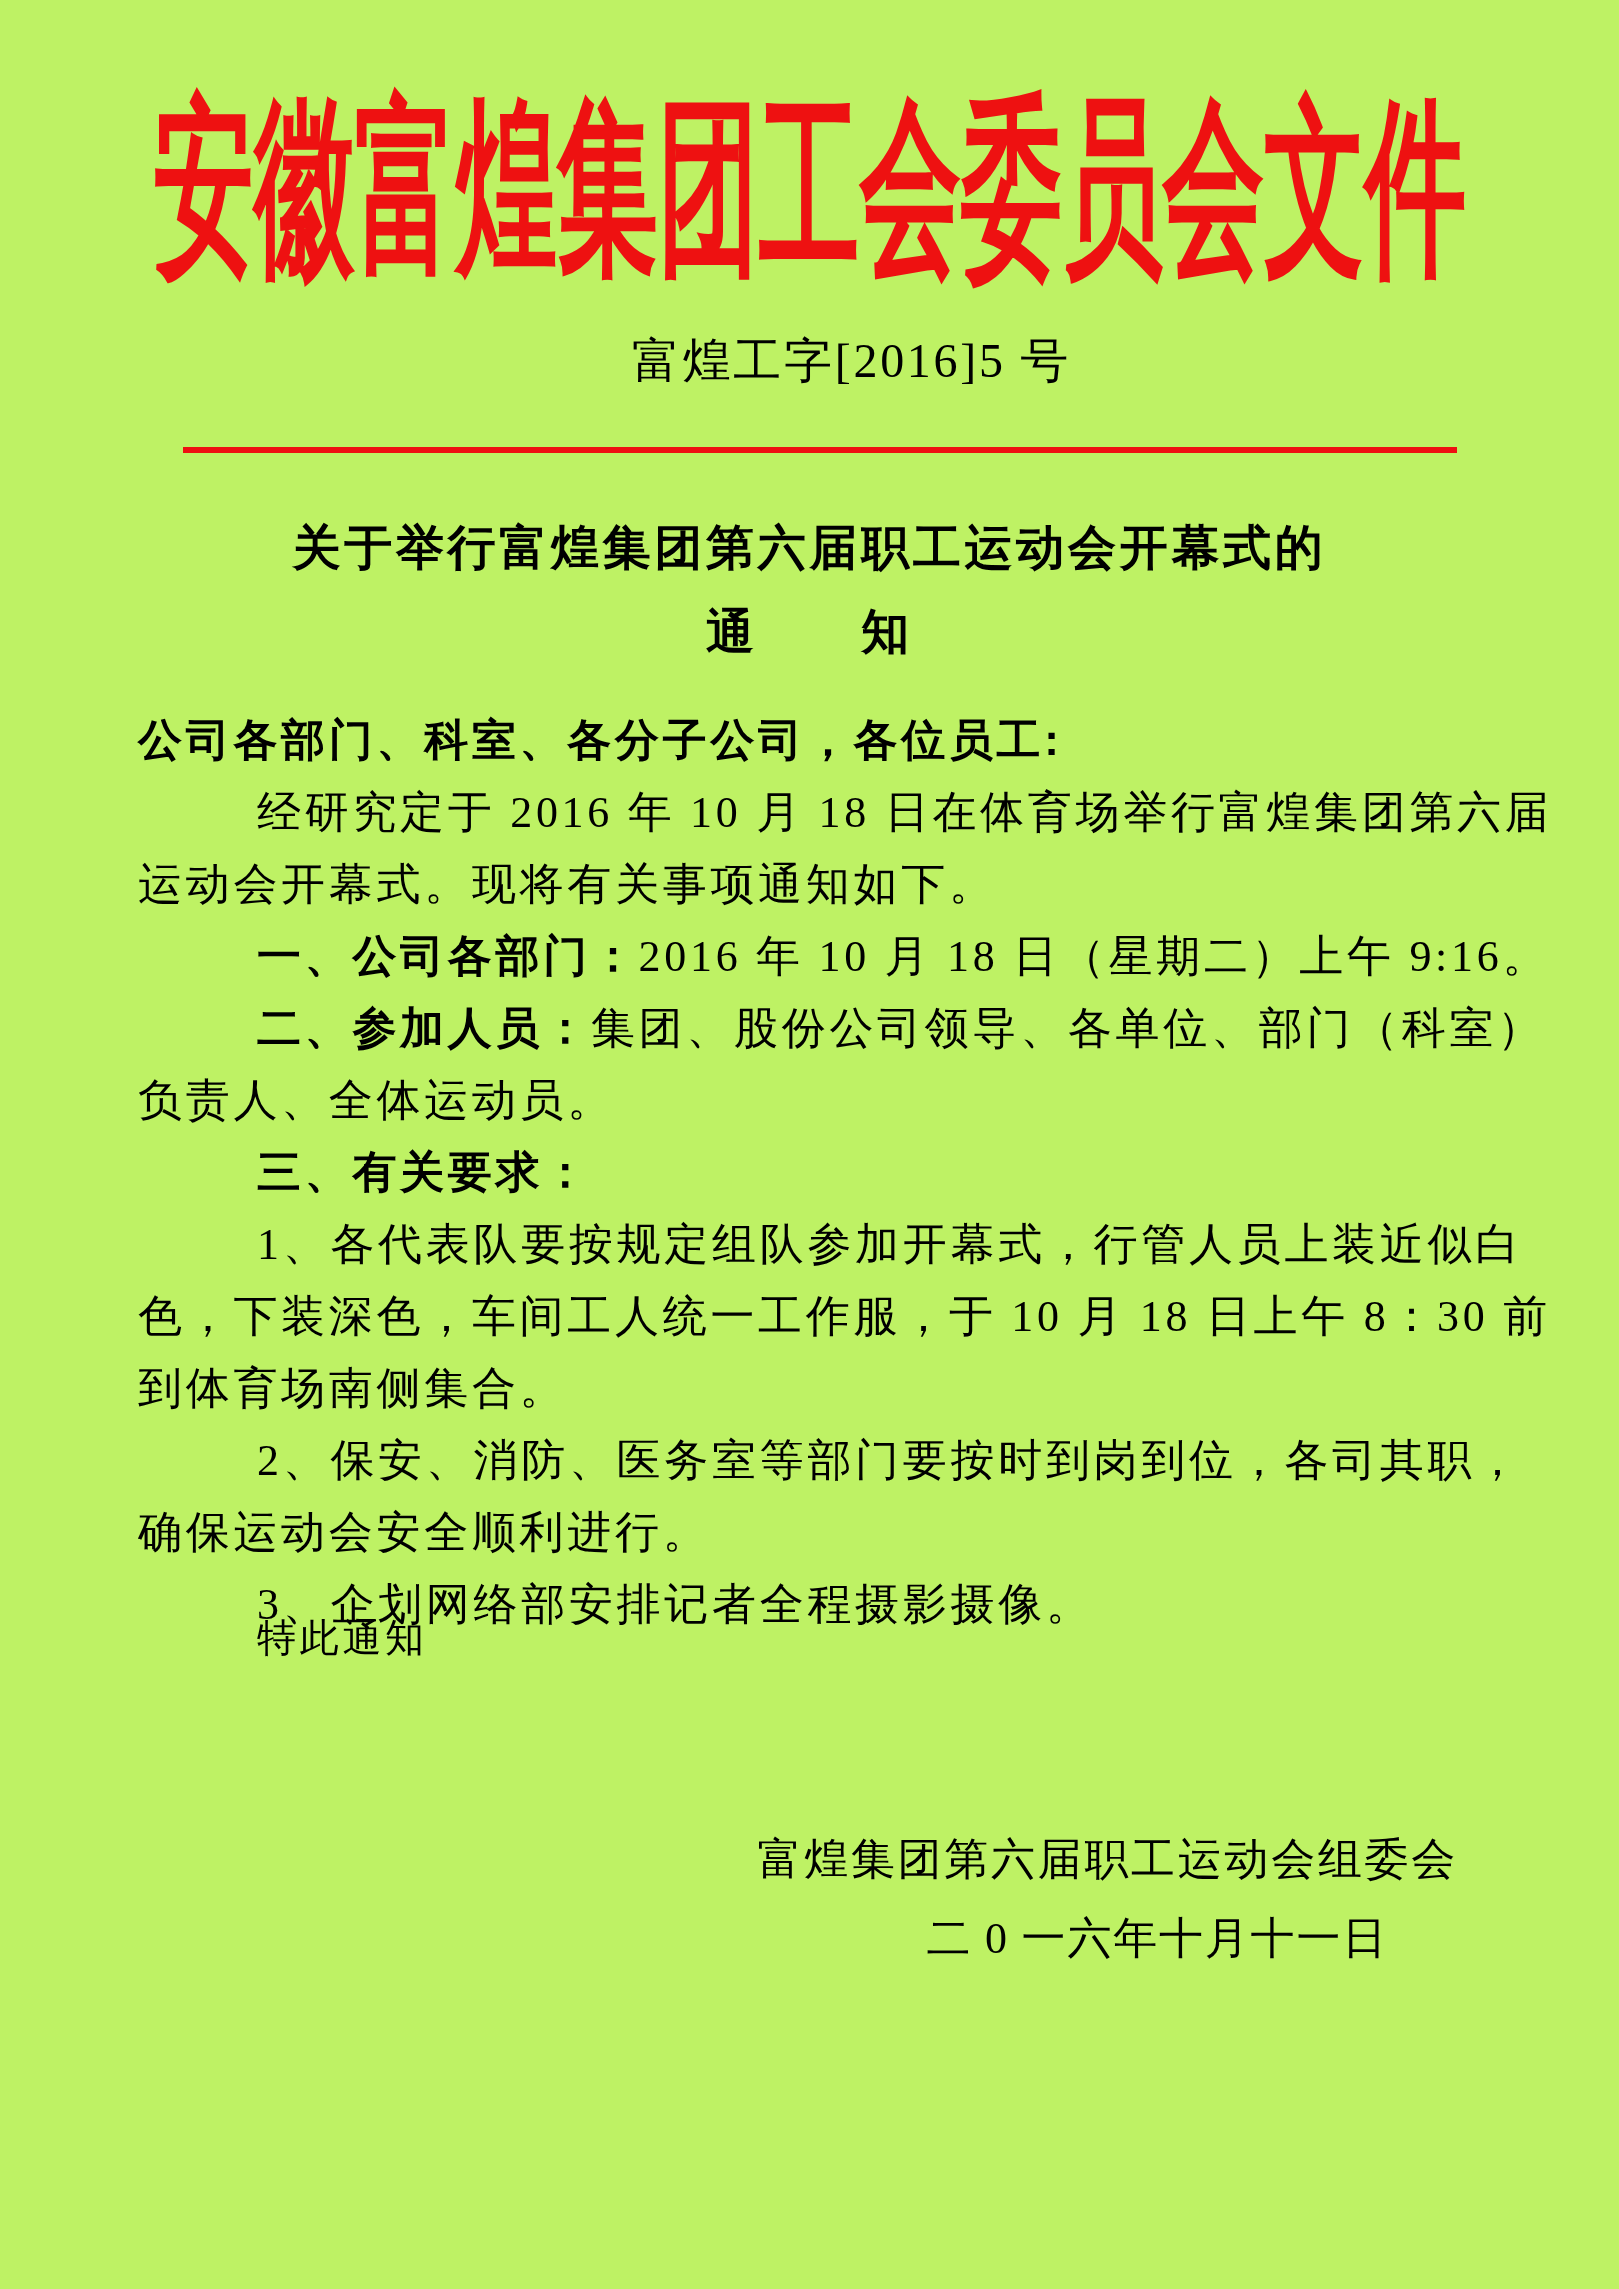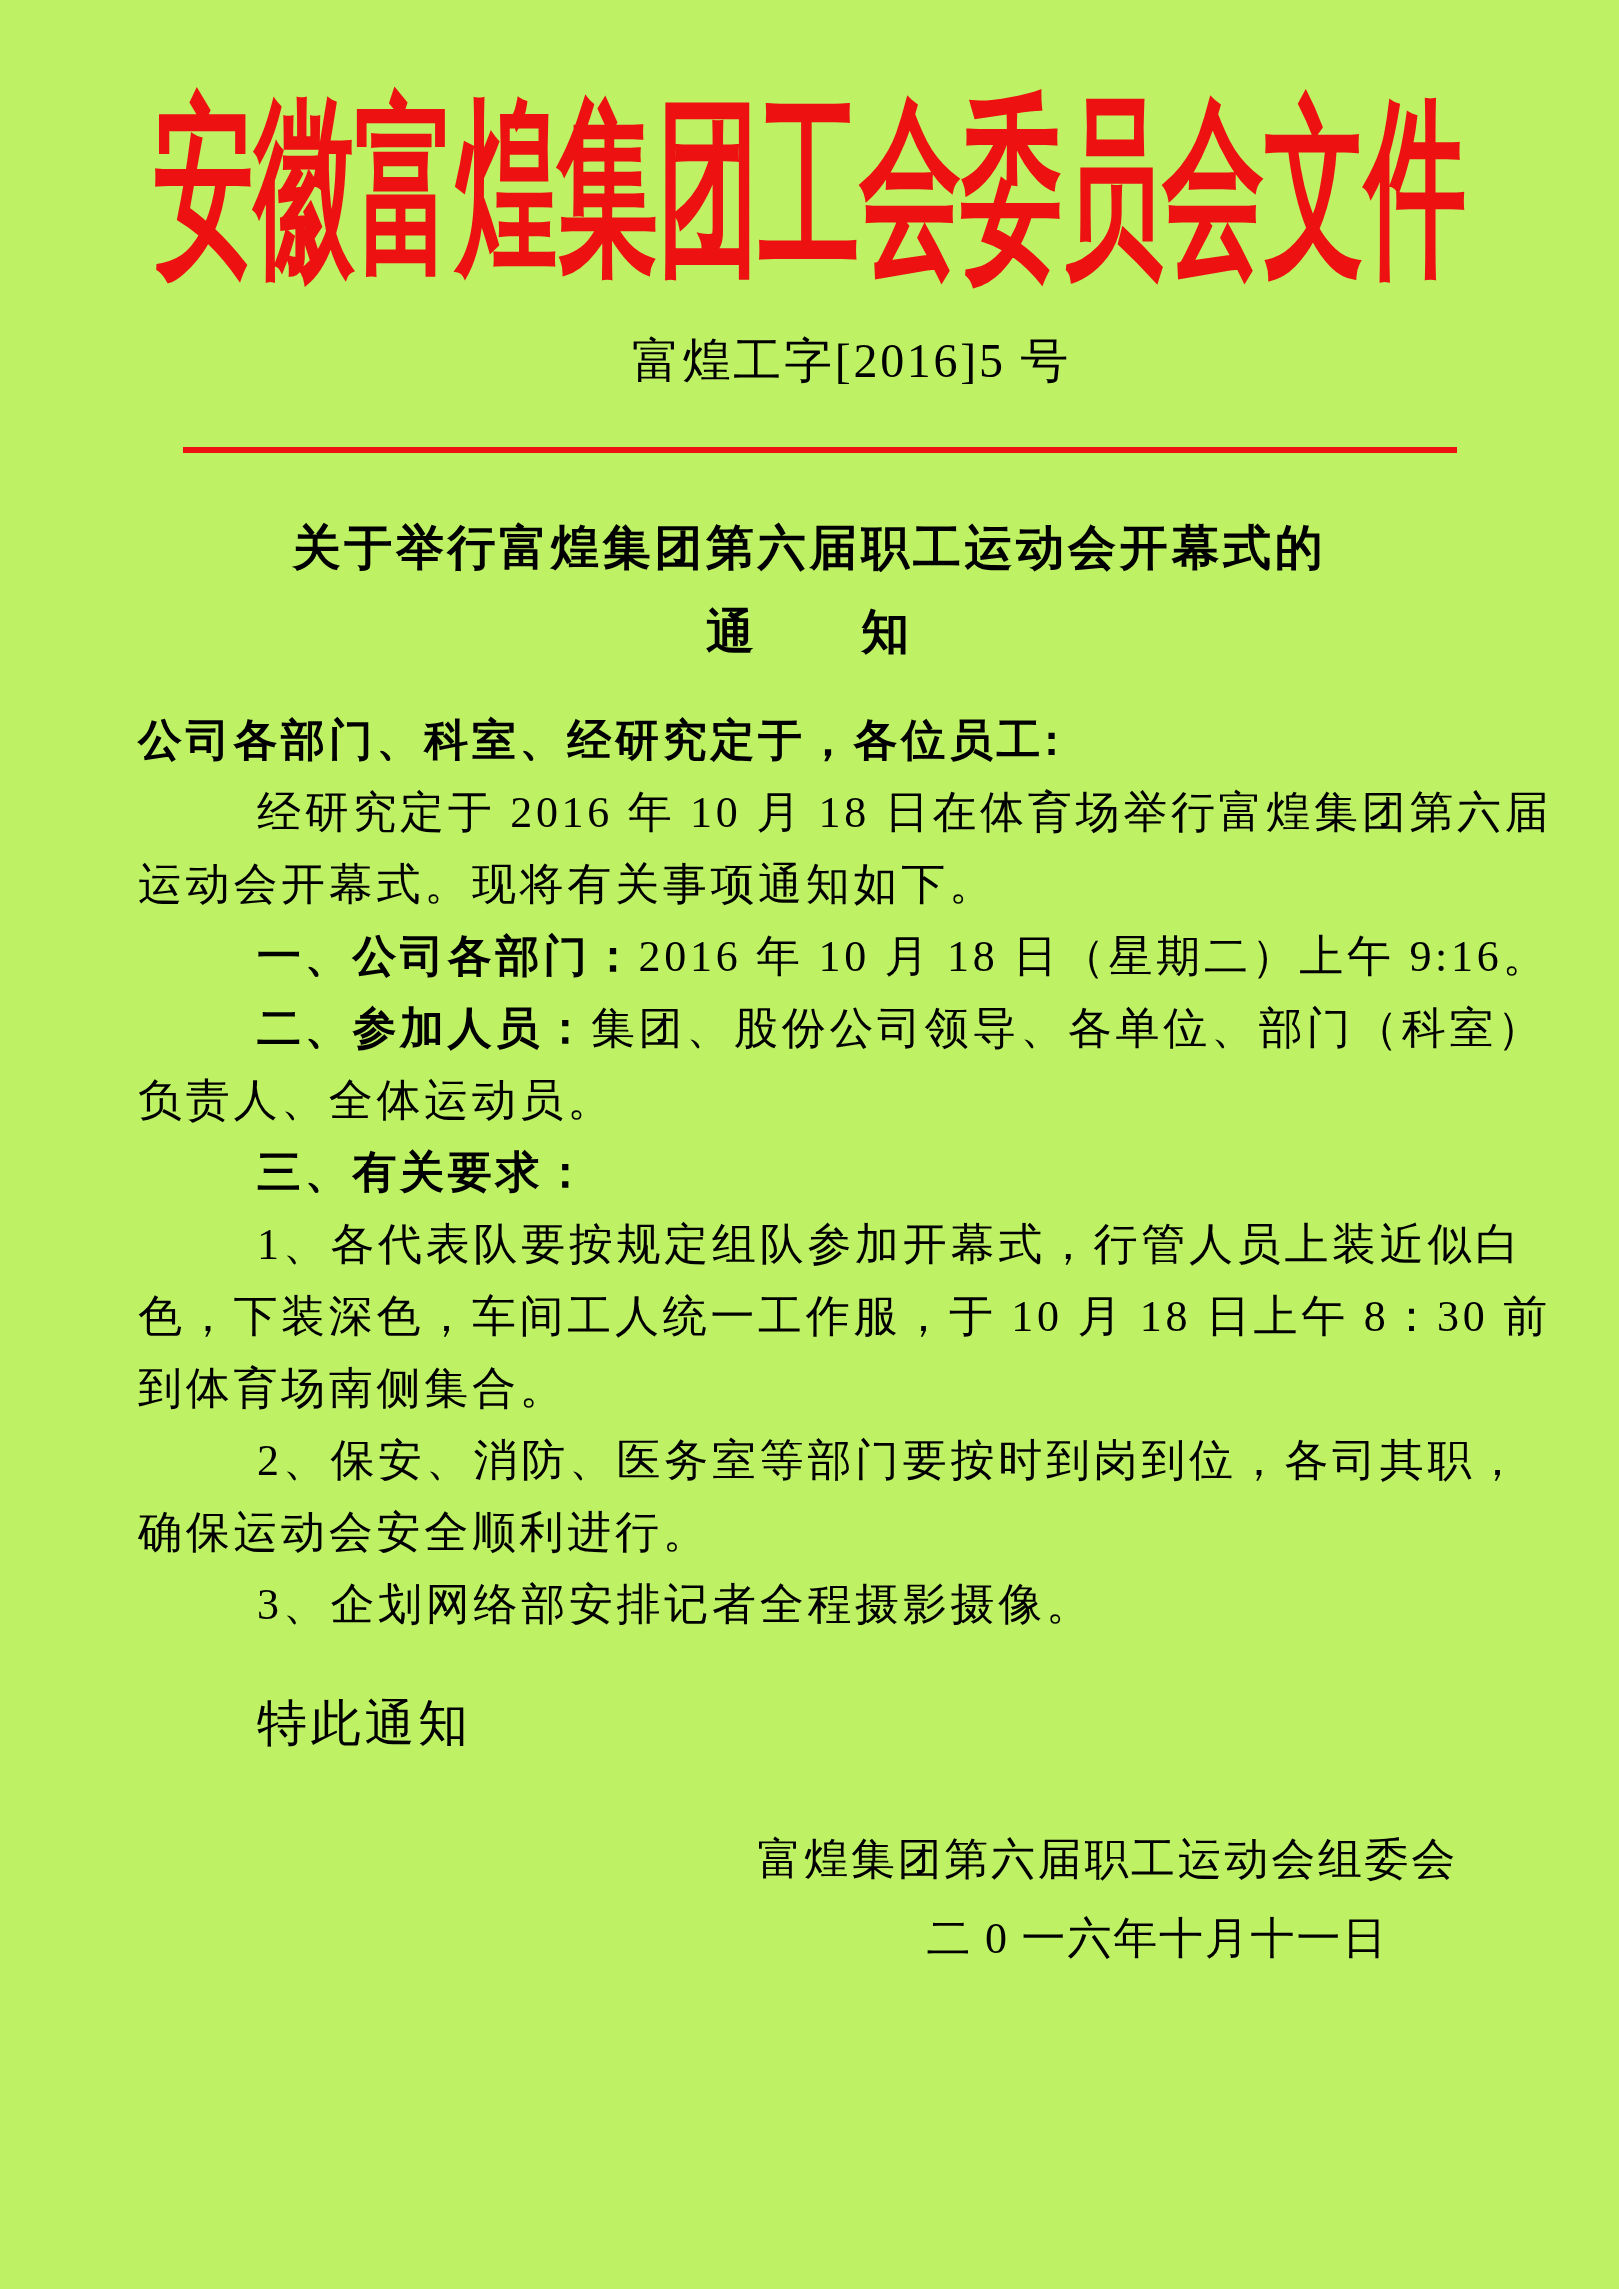--- a/index.html
+++ b/index.html
@@ -87,24 +87,24 @@
     .indent { padding-left: 119px; }
     .salutation,
     .lead {
       font-family: "Liberation Sans", "DejaVu Sans", sans-serif;
       font-weight: 700;
     }
 
     .closing {
       position: absolute;
       left: 257px;
-      top: 1687px;
+      top: 1602px;
       height: 72px;
       line-height: 72px;
-      font-size: 50px;
+      font-size: 39px;
       letter-spacing: 3.7px;
       white-space: nowrap;
     }
 
     .sig-org {
       position: absolute;
       right: 161px;
       top: 1824px;
       height: 72px;
       line-height: 72px;
@@ -133,21 +133,21 @@
   <div class="doc-number">富煌工字[2016]5 号</div>
 
   <div class="red-rule"></div>
 
   <div class="doc-title t1">关于举行富煌集团第六届职工运动会开幕式的</div>
 
   <div class="doc-title t2">通　　知</div>
 
   <div class="body">
 
-    <div class="bline salutation">公司各部门、科室、经研究定于，各位员工:</div>
+    <div class="bline salutation">公司各部门、科室、各分子公司，各位员工:</div>
 
     <div class="bline indent"><span class="lead"></span><span>经研究定于 2016 年 10 月 18 日在体育场举行富煌集团第六届</span></div>
 
     <div class="bline"><span class="lead"></span><span>运动会开幕式。现将有关事项通知如下。</span></div>
 
     <div class="bline indent"><span class="lead">一、公司各部门：</span><span>2016 年 10 月 18 日（星期二）上午 9:16。</span></div>
 
     <div class="bline indent"><span class="lead">二、参加人员：</span><span>集团、股份公司领导、各单位、部门（科室）</span></div>
 
     <div class="bline"><span class="lead"></span><span>负责人、全体运动员。</span></div>

